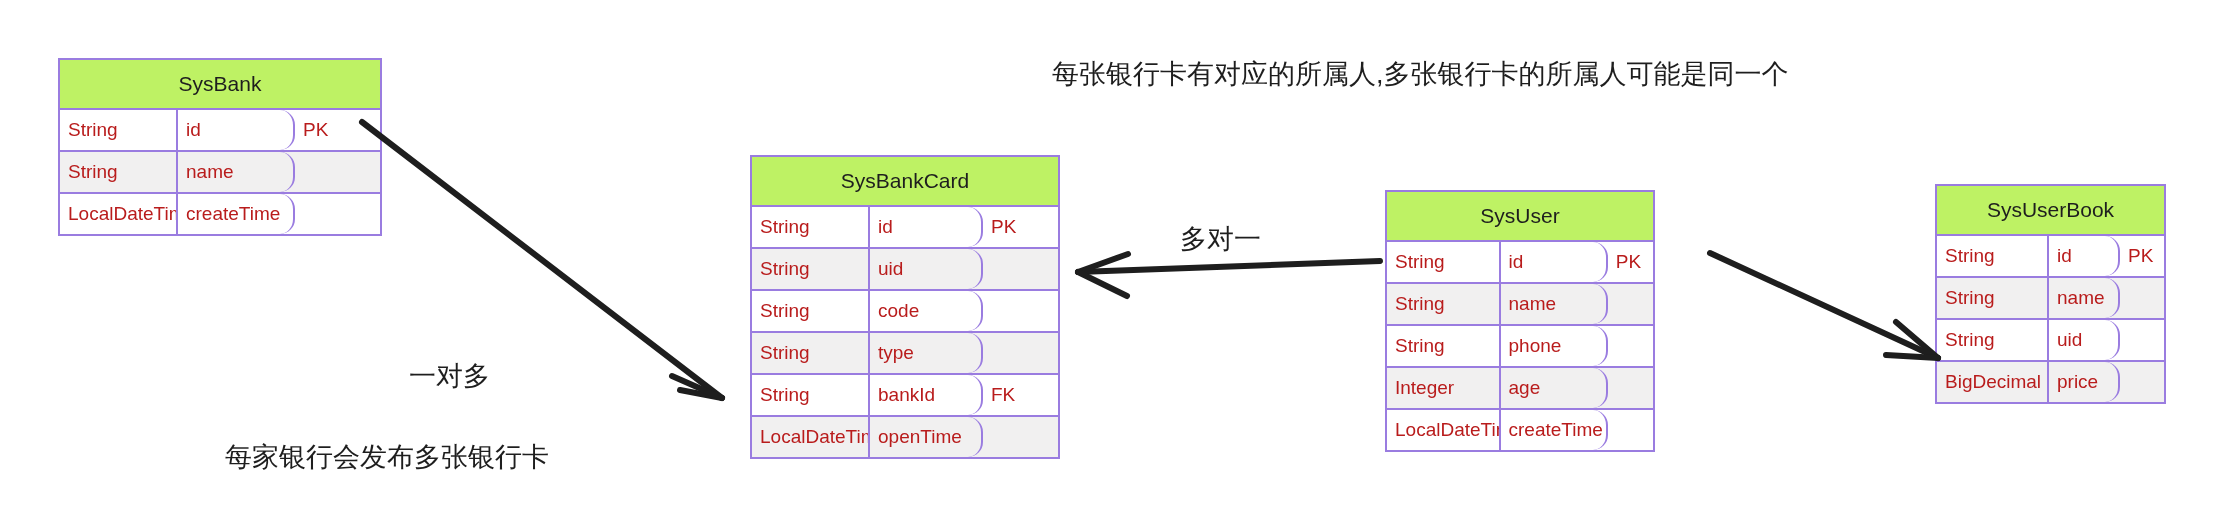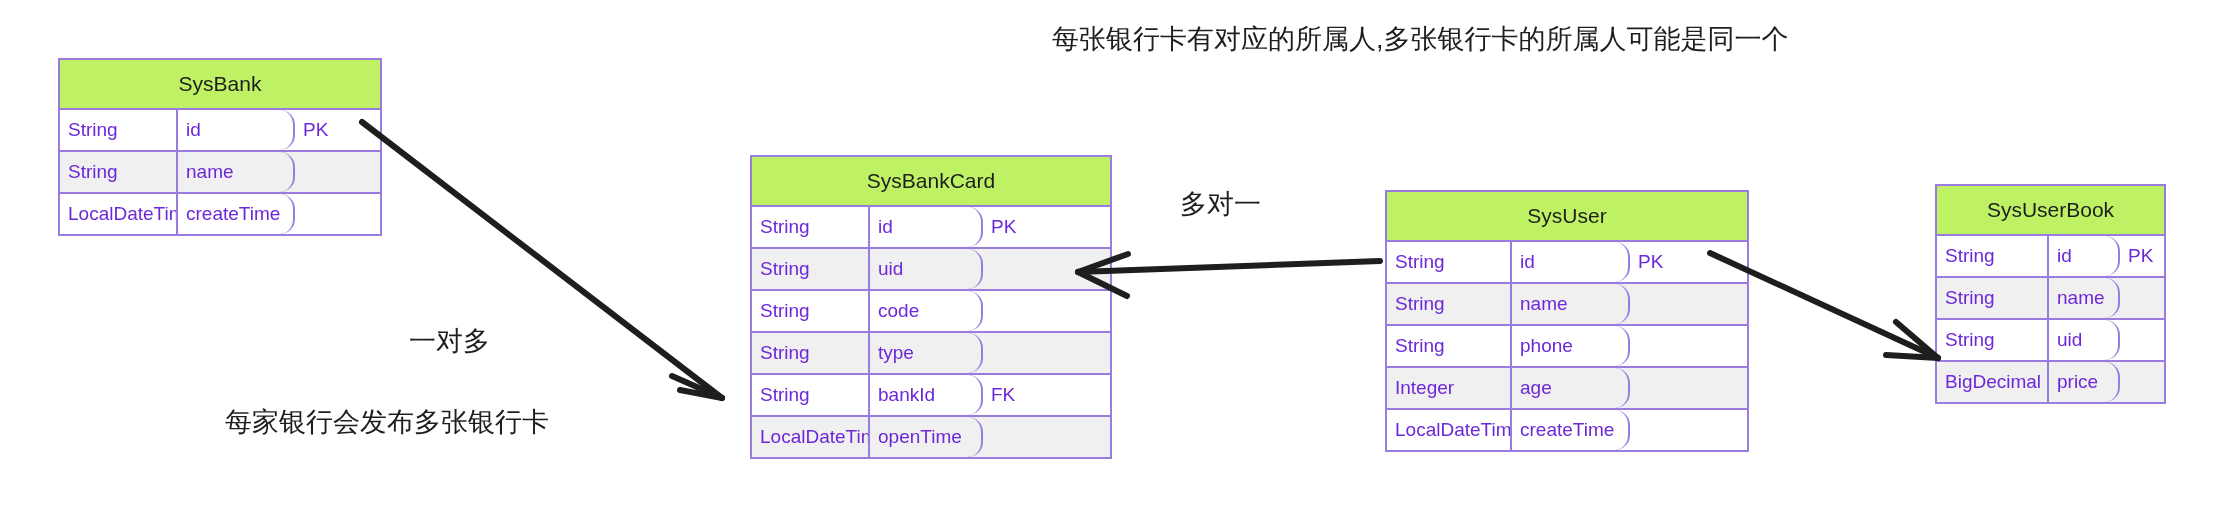--- a/index.html
+++ b/index.html
@@ -46,21 +46,21 @@
     background: #ffffff;
   }
   .erow:last-child {
     border-bottom: none;
   }
   .erow.alt {
     background: #f1f0f0;
   }
   .cell {
     font-size: 19px;
-    color: #6d28d9;
+    color: #b91c1c;
     line-height: 1;
     padding: 10px 4px 11px 8px;
     box-sizing: border-box;
     white-space: nowrap;
     overflow: hidden;
   }
   .c-type {
     border-right: 2px solid #9a7ce0;
   }
   .c-field {
@@ -88,20 +88,21 @@
   .e-sysuserbook  .c-field { width: 71px; }
   .e-sysuserbook  .c-key   { width: 40px; }
 
   
   .note {
     position: absolute;
     font-size: 27px;
     color: #1e1e1e;
     white-space: nowrap;
     line-height: 1.1;
+    margin-top: 35px;
   }
 
   
   #links {
     position: absolute;
     left: 0;
     top: 0;
     width: 2230px;
     height: 531px;
     pointer-events: none;
@@ -128,21 +129,21 @@
         <div class="cell c-key"></div>
       </div>
       <div class="erow">
         <div class="cell c-type">LocalDateTime</div>
         <div class="cell c-field">createTime</div>
         <div class="cell c-key"></div>
       </div>
     </div>
   </div>
 
-  <div class="entity e-sysbankcard" style="left:750px; top:155px; width:362px;">
+  <div class="entity e-sysbankcard" style="left:750px; top:155px; width:310px;">
     <div class="entity-title">SysBankCard</div>
     <div class="entity-rows">
       <div class="erow">
         <div class="cell c-type">String</div>
         <div class="cell c-field">id</div>
         <div class="cell c-key">PK</div>
       </div>
       <div class="erow alt">
         <div class="cell c-type">String</div>
         <div class="cell c-field">uid</div>
@@ -164,21 +165,21 @@
         <div class="cell c-key">FK</div>
       </div>
       <div class="erow alt">
         <div class="cell c-type">LocalDateTime</div>
         <div class="cell c-field">openTime</div>
         <div class="cell c-key"></div>
       </div>
     </div>
   </div>
 
-  <div class="entity e-sysuser" style="left:1385px; top:190px; width:364px;">
+  <div class="entity e-sysuser" style="left:1385px; top:190px; width:270px;">
     <div class="entity-title">SysUser</div>
     <div class="entity-rows">
       <div class="erow">
         <div class="cell c-type">String</div>
         <div class="cell c-field">id</div>
         <div class="cell c-key">PK</div>
       </div>
       <div class="erow alt">
         <div class="cell c-type">String</div>
         <div class="cell c-field">name</div>

